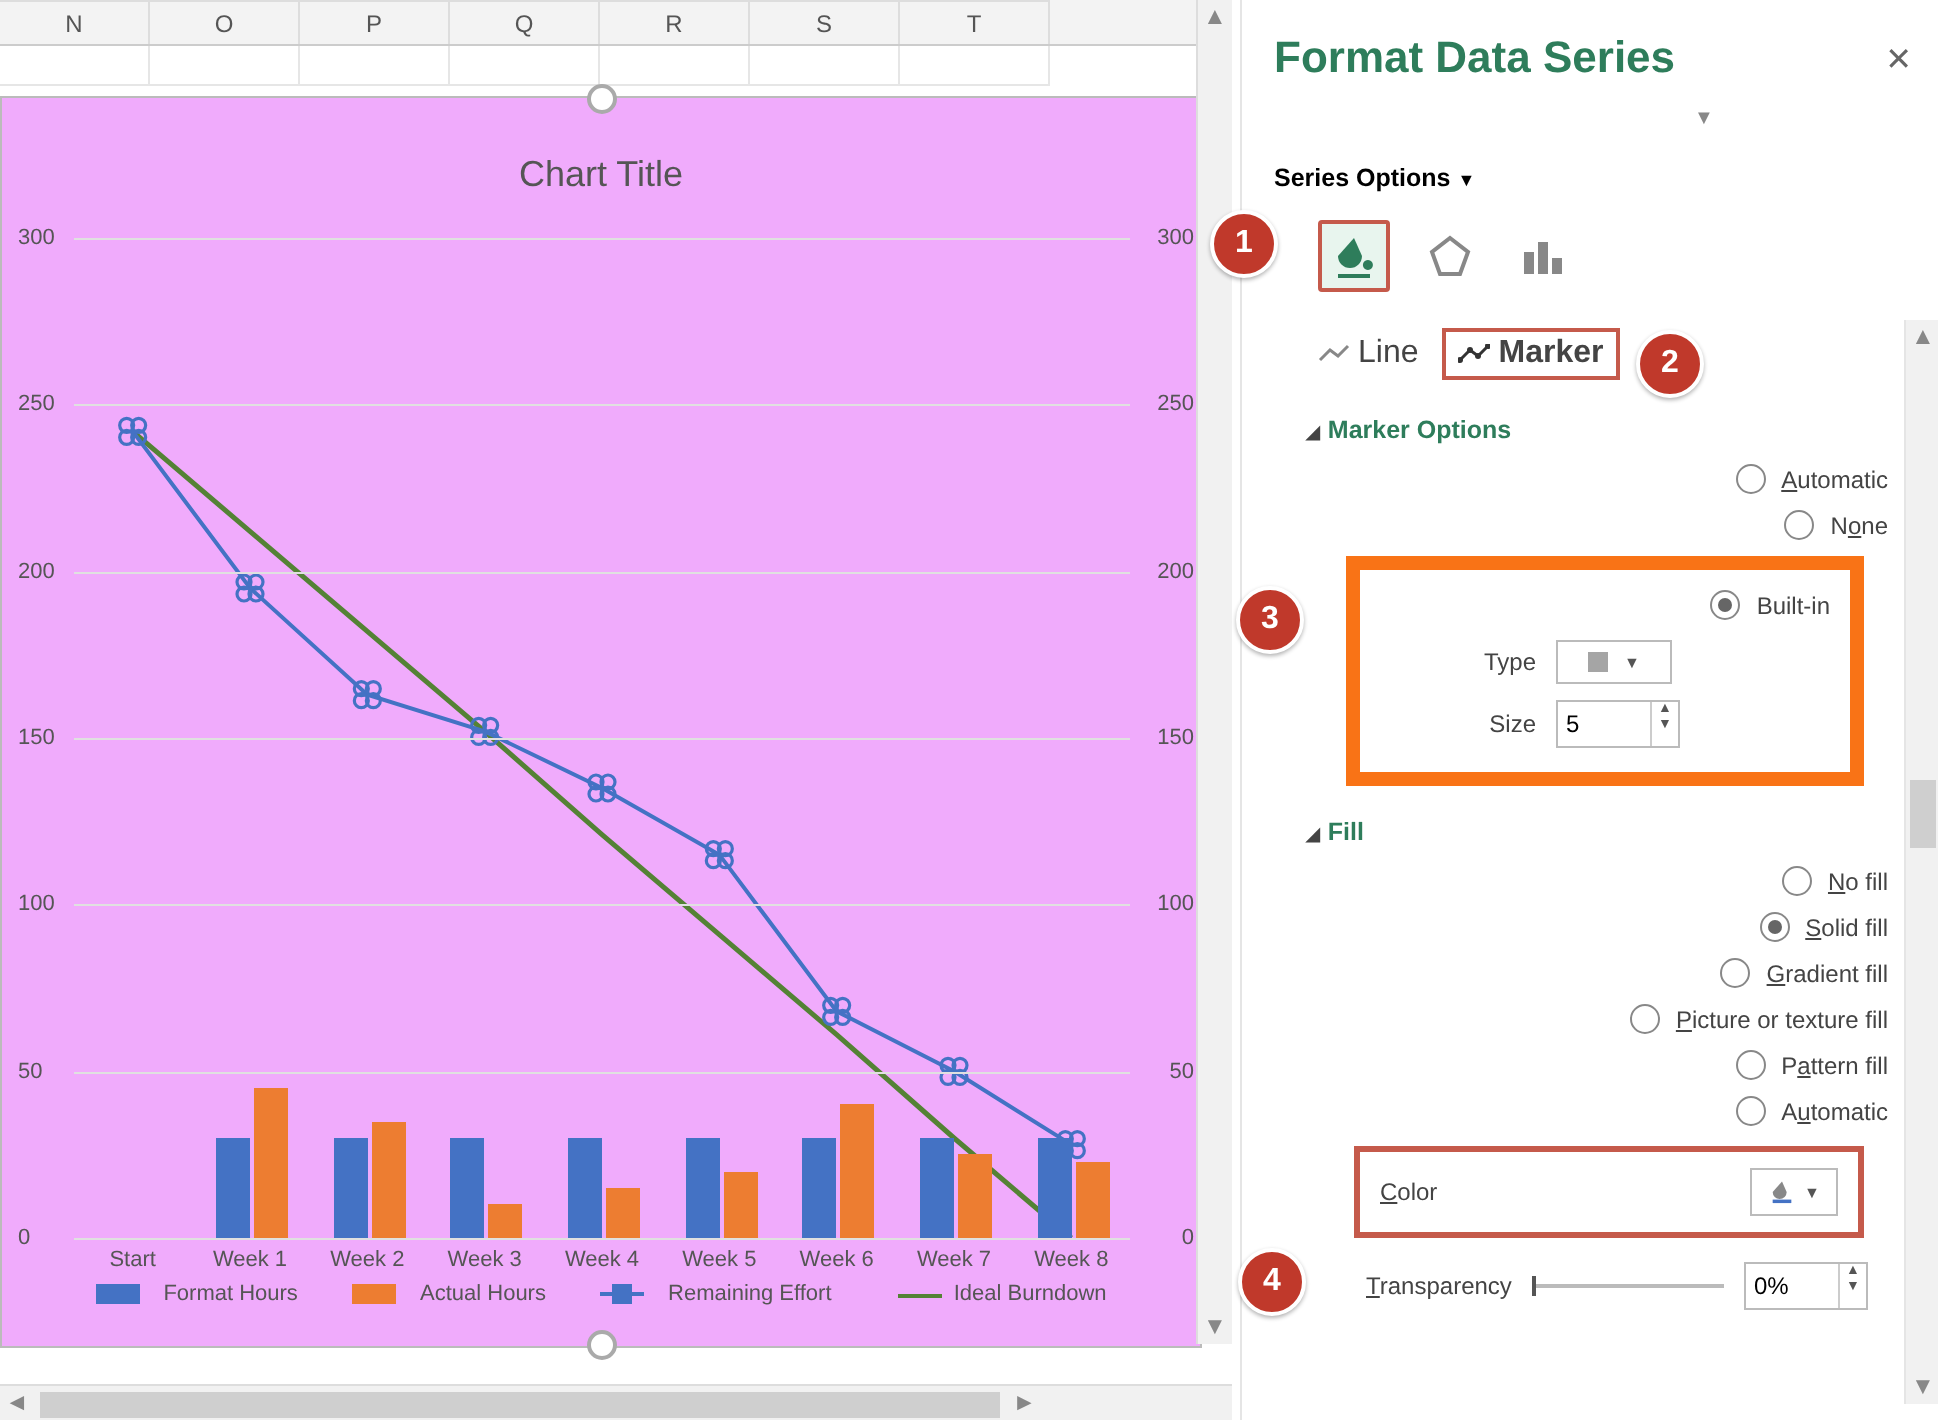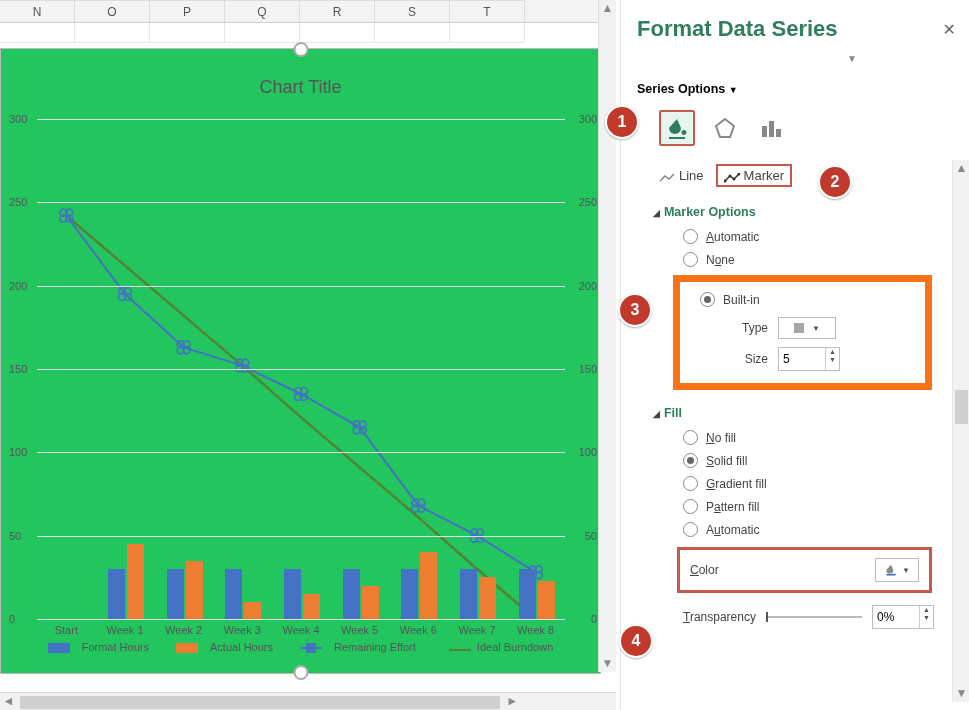--- a/index.html
+++ b/index.html
@@ -48,21 +48,21 @@
     border-bottom: 1px solid #e6e6e6;
   }
 
   #chart-box {
     position: absolute;
     left: 0;
     top: 48px;
     width: 599px;
     height: 624px;
     border: 1px solid #bbb;
-    background: #22c55e;
+    background: #f0abfc;
   }
   
   
   .handle {
     position: absolute;
     width: 11px;
     height: 11px;
     border: 2px solid #aaa;
     border-radius: 50%;
     background: #fff;
@@ -230,42 +230,43 @@
   #pane-vscroll .arrow{height:17px; text-align:center; color:#888; line-height:17px;}
   #pane-vscroll .thumb{position:absolute; left:2px; top:230px; width:13px; height:34px; background:#cfcfcf;}
   
   .tab-row{
     padding:4px 0 10px 28px;
     font-size:12.5px;
     display:flex;
     gap:12px;
     align-items:center;
   }
-  .tab-lnk{cursor:pointer; display:inline-flex; align-items:flex-end; gap:4px; font-size:13px;}
+  .tab-lnk{cursor:pointer; display:inline-flex; align-items:center; gap:4px; font-size:16px;}
   .tab-marker{
-    font-weight:400;
+    font-weight:700;
     border:2px solid #c55a4b;
     padding:2px 6px;
   }
   
   .section-head{
     font-size:12.5px;
     font-weight:700;
     color:#2e7d5b;
     padding:8px 0 6px 22px;
     cursor:pointer;
   }
   .section-head .tri{font-size:9px; color:#444; margin-right:4px;}
   
   .opt{
     padding:4px 0 4px 52px;
     display:flex;
     align-items:center;
     gap:8px;
     font-size:12px;
+    justify-content:flex-end;
   }
   .radio{
     width:13px;height:13px;border:1px solid #888;border-radius:50%;
     display:inline-flex;align-items:center;justify-content:center;
   }
   .radio.sel::after{content:'';width:7px;height:7px;border-radius:50%;background:#666;}
   .underline{text-decoration:underline;}
 
   #builtin-box{
     border:7px solid #f97316;
@@ -625,20 +626,24 @@
     <div class="opt">
         <span class="radio sel"></span>
         <span><span class="underline">S</span>olid fill</span>
       </div>
     <div class="opt">
         <span class="radio"></span>
         <span><span class="underline">G</span>radient fill</span>
       </div>
     <div class="opt">
         <span class="radio"></span>
+        <span><span class="underline">P</span>icture or texture fill</span>
+      </div>
+    <div class="opt">
+        <span class="radio"></span>
         <span>P<span class="underline">a</span>ttern fill</span>
       </div>
     <div class="opt">
         <span class="radio"></span>
         <span>A<span class="underline">u</span>tomatic</span>
       </div>
 
     <div id="color-row">
       <span><span class="underline">C</span>olor</span>
       <span id="color-btn">

